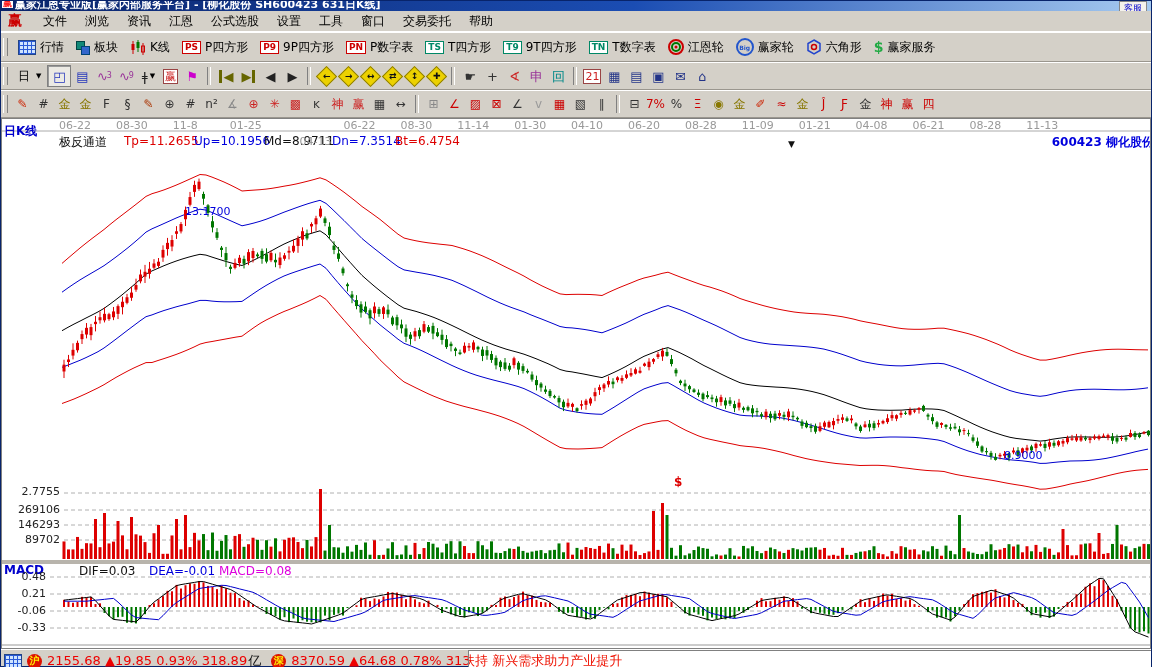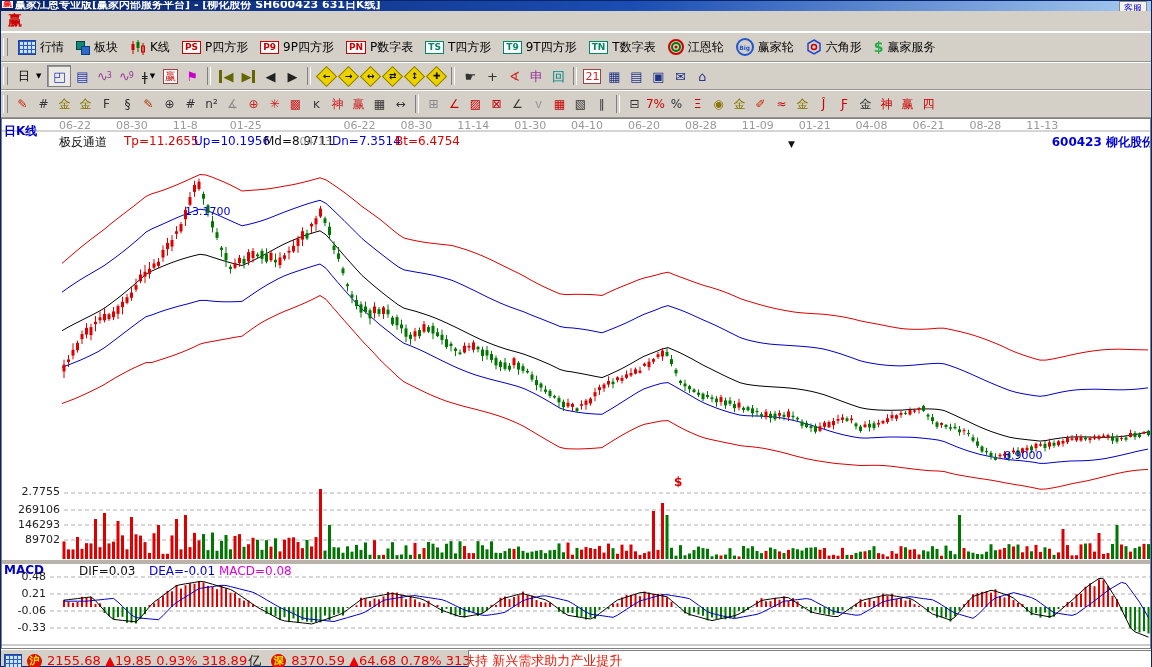--- a/index.html
+++ b/index.html
@@ -78,20 +78,21 @@
 <div class="window">
 
   <div class="titlebar">
     <span class="tlogo">赢</span>
     <span class="ttext">赢家江恩专业版[赢家内部服务平台] - [柳化股份 SH600423 631日K线]</span>
     <span class="thelp">客服</span>
   </div>
 
   <div class="menubar">
     <span class="menu-logo">赢</span>
+    <span id="menu-items"><span class="menu-item">文件</span><span class="menu-item">浏览</span><span class="menu-item">资讯</span><span class="menu-item">江恩</span><span class="menu-item">公式选股</span><span class="menu-item">设置</span><span class="menu-item">工具</span><span class="menu-item">窗口</span><span class="menu-item">交易委托</span><span class="menu-item">帮助</span></span>
   </div>
 
   <div class="toolbar tb1" id="toolbar-main">
     <span class="grip"></span>
   <span class="tb-btn">
         <span class="i-table"></span>
         <span>行情</span>
       </span>
       <span class="tb-btn">
         <span class="i-blocks"></span>

